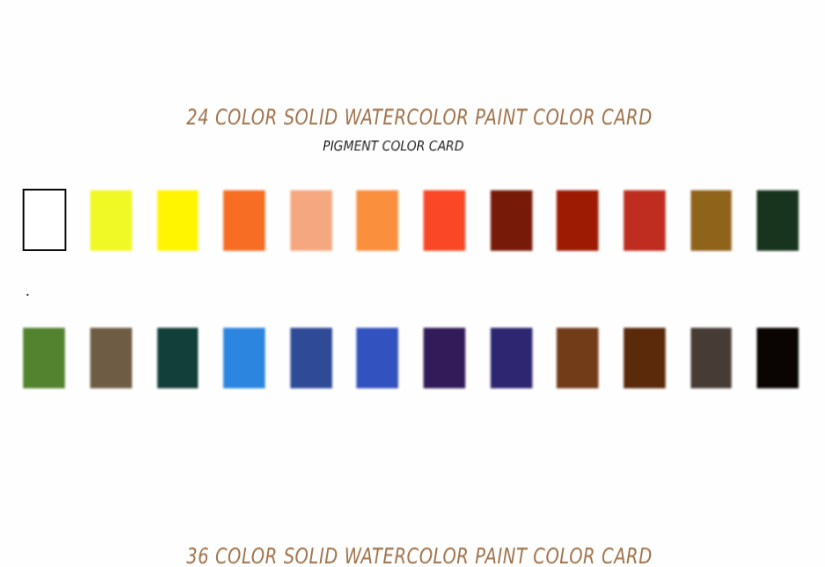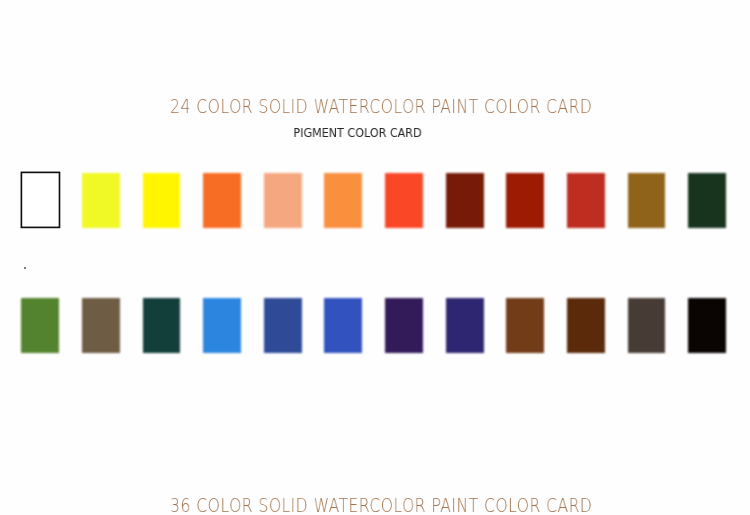--- a/index.html
+++ b/index.html
@@ -5,21 +5,21 @@
 <style>
   html, body { margin: 0; padding: 0; }
   body {
     width: 750px;
     height: 515px;
     overflow: hidden;
     background: #fefefe;
     font-family: "DejaVu Sans", sans-serif;
     -webkit-font-smoothing: antialiased;
   }
-  .page { position: relative; width: 750px; height: 515px; overflow: hidden; }
+  .page { position: relative; width: 750px; height: 515px; overflow: hidden; font-style: italic; }
 
   .card-block { position: absolute; left: 0; top: 0; width: 750px; }
 
   
   .card-title {
     position: absolute;
     left: 0;
     width: 750px;
     text-align: center;
     color: #a2744d;

